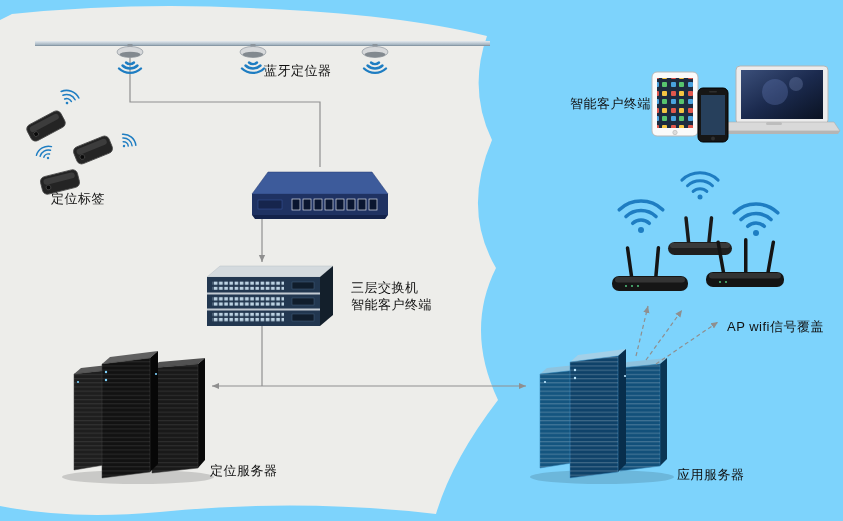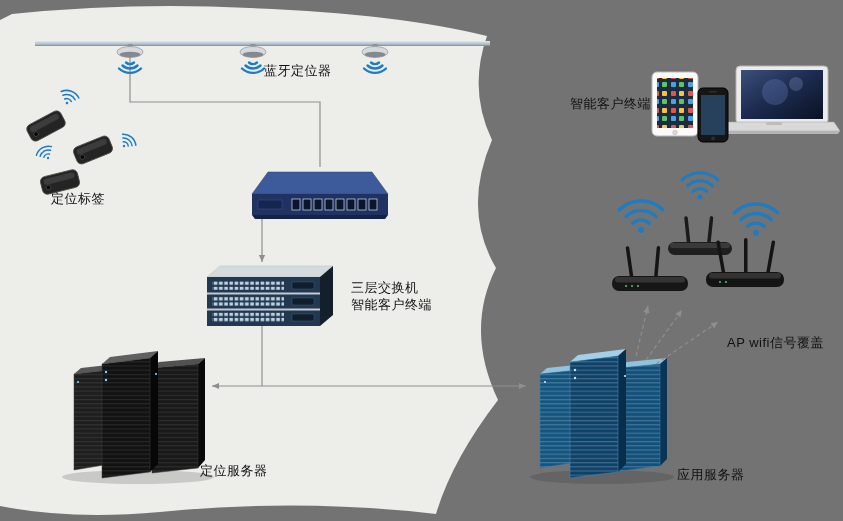--- a/index.html
+++ b/index.html
@@ -1,16 +1,16 @@
 <!DOCTYPE html>
 <html><head>
 <meta charset="utf-8">
 <style>
   html,body{margin:0;padding:0;background:#fff;}
-  #stage{position:relative;width:843px;height:521px;background:#737373;overflow:hidden;
+  #stage{position:relative;width:843px;height:521px;background:#7dd3fc;overflow:hidden;
          font-family:"Liberation Sans",sans-serif;}
   #art{position:absolute;left:0;top:0;}
   .lbl{position:absolute;font-size:13px;color:#111;white-space:nowrap;letter-spacing:.5px;line-height:17px;}
   .wv{stroke:#1e7dc2;stroke-width:2.4;fill:none;stroke-linecap:round;}
   .conn{stroke:#8f8f8f;stroke-width:1.2;fill:none;}
   .connD{stroke:#8f8f8f;stroke-width:1.2;fill:none;stroke-dasharray:4 3;}
 </style>
 </head>
 <body>
 
@@ -243,17 +243,17 @@
         <use href="#wifi"></use>
       </g>
 </svg>
 
 <div class="lbl" style="left:264px;top:62px">蓝牙定位器</div>
 <div class="lbl" style="left:51px;top:190px">定位标签</div>
 <div class="lbl" style="left:351px;top:279px">
   <div>三层交换机</div>
   <div>智能客户终端</div>
 </div>
-<div class="lbl" style="left:200px;top:462px">定位服务器</div>
+<div class="lbl" style="left:210px;top:462px">定位服务器</div>
 <div class="lbl" style="left:677px;top:466px">应用服务器</div>
 <div class="lbl" style="left:570px;top:95px">智能客户终端</div>
-<div class="lbl" style="left:727px;top:334px">AP wifi信号覆盖</div>
+<div class="lbl" style="left:727px;top:318px">AP wifi信号覆盖</div>
 </div>
 
 </body></html>

